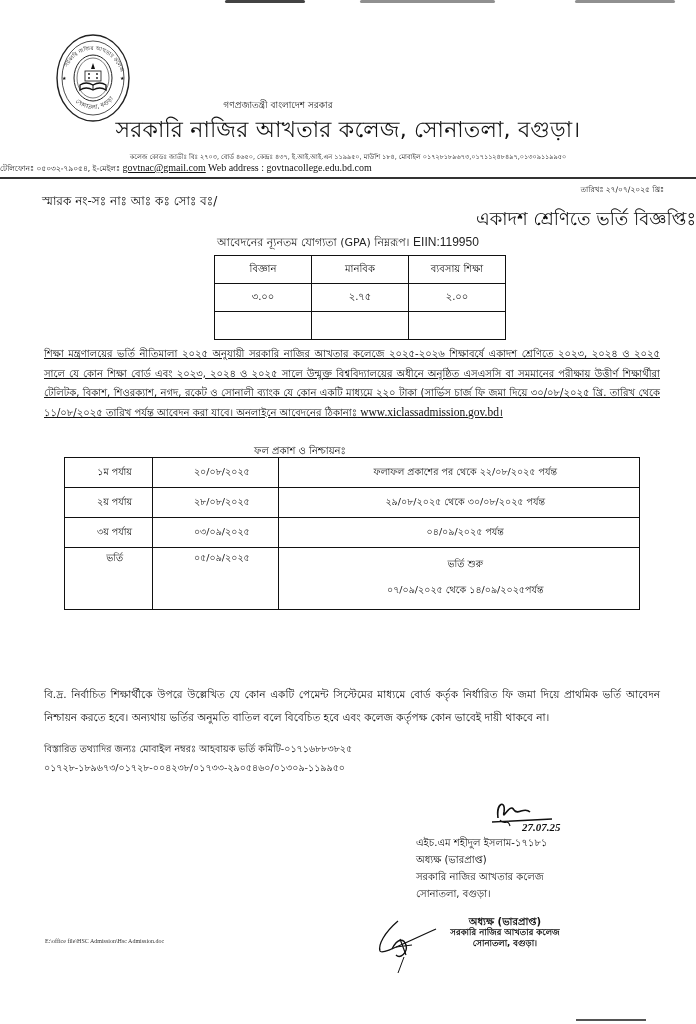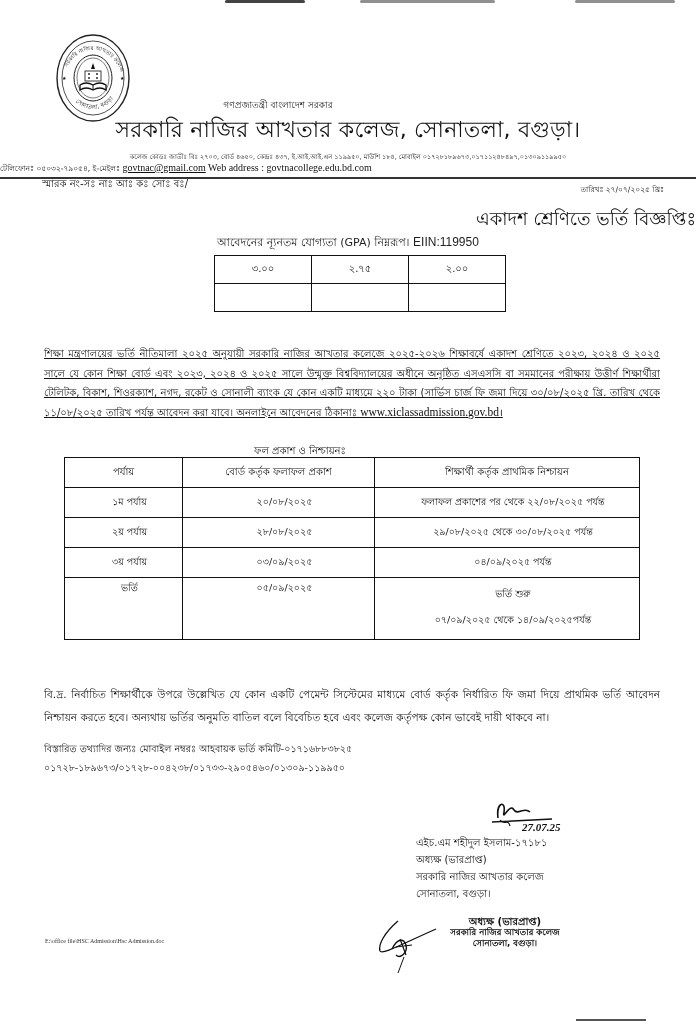--- a/index.html
+++ b/index.html
@@ -11,21 +11,21 @@
   .logo {
     position: absolute; left: 55px; top: 33px; width: 76px; height: 90px;
   }
   .gov { position: absolute; top: 98px; left: 0; width: 556px; text-align: center; font-size: 9px; }
   .college { position: absolute; top: 112px; left: 0; width: 696px; text-align: center; font-size: 22px; letter-spacing: 0.2px; }
   .codes { position: absolute; top: 152px; left: 0; width: 696px; text-align: center; font-size: 6.5px; }
   .contact { position: absolute; top: 162px; left: 0; width: 676px; text-align: left; font-size: 10px; font-family: "Liberation Serif", serif; }
   .contact .bn { font-family: "DejaVu Sans", sans-serif; font-size: 7.5px; }
   .contact u { text-decoration: underline; }
   .hr { position: absolute; left: 0; top: 177px; width: 696px; height: 2px; background: #333; }
-  .memo { position: absolute; left: 42px; top: 176px; font-size: 10px; text-align: center; }
+  .memo { position: absolute; left: 42px; top: 192px; font-size: 12px; text-align: center; }
   .date { position: absolute; right: 32px; top: 184px; font-size: 7.5px; }
   .title { position: absolute; top: 205px; left: 0; width: 696px; text-align: right; font-size: 18px; }
   .subtitle { position: absolute; top: 234px; left: 0; width: 696px; text-align: center; font-size: 11px; color: #222; }
   .subtitle .eiin { font-family: "Liberation Sans", sans-serif; font-size: 12px; margin-top: 16px; }
   table { border-collapse: collapse; position: absolute; }
   td, th { border: 1px solid #111; font-weight: normal; text-align: center; padding: 0; }
   .gpa { left: 214px; top: 255px; width: 292px; font-size: 10px; }
   .gpa td, .gpa th { height: 27px; width: 33%; }
   .para { position: absolute; left: 44px; top: 344px; width: 616px; font-size: 10px; line-height: 19.5px; text-align: justify; text-align-last: left; text-decoration: underline; }
   .para .url { font-family: "Liberation Serif", serif; font-size: 11.5px; text-decoration: underline; }
@@ -92,20 +92,25 @@
 <div class="date">তারিখঃ ২৭/০৭/২০২৫ খ্রিঃ</div>
 
 <div class="title">একাদশ শ্রেণিতে ভর্তি বিজ্ঞপ্তিঃ</div>
 <div class="subtitle">
   <span>আবেদনের ন্যূনতম যোগ্যতা (GPA) নিম্নরূপ।</span>
   <span class="eiin">EIIN:119950</span>
 </div>
 
 <table class="gpa">
   <tbody>
+      <tr>
+    <th>বিজ্ঞান</th>
+    <th>মানবিক</th>
+    <th>ব্যবসায় শিক্ষা</th>
+  </tr>
   <tr>
     <td>৩.০০</td>
     <td>২.৭৫</td>
     <td>২.০০</td>
   </tr>
   <tr>
     <td></td>
     <td></td>
     <td></td>
   </tr>
@@ -114,25 +119,20 @@
 
 <div class="para">
   <span>শিক্ষা মন্ত্রণালয়ের ভর্তি নীতিমালা ২০২৫ অনুযায়ী সরকারি নাজির আখতার কলেজে ২০২৫-২০২৬ শিক্ষাবর্ষে একাদশ শ্রেণিতে ২০২৩, ২০২৪ ও ২০২৫ সালে যে কোন শিক্ষা বোর্ড এবং ২০২৩, ২০২৪ ও ২০২৫ সালে উন্মুক্ত বিশ্ববিদ্যালয়ের অধীনে অনুষ্ঠিত এসএসসি বা সমমানের পরীক্ষায় উত্তীর্ণ শিক্ষার্থীরা টেলিটক, বিকাশ, শিওরক্যাশ, নগদ, রকেট ও সোনালী ব্যাংক যে কোন একটি মাধ্যমে ২২০ টাকা (সার্ভিস চার্জ ফি জমা দিয়ে ৩০/০৮/২০২৫ খ্রি. তারিখ থেকে ১১/০৮/২০২৫ তারিখ পর্যন্ত আবেদন করা যাবে। অনলাইনে আবেদনের ঠিকানাঃ</span>
   <span class="url">www.xiclassadmission.gov.bd</span><span>।</span>
 </div>
 
 <div class="subhead">ফল প্রকাশ ও নিশ্চায়নঃ</div>
 
 <table class="sched">
   <tbody>
-      <tr>
-    <th class="c1">পর্যায়</th>
-    <th class="c2">বোর্ড কর্তৃক ফলাফল প্রকাশ</th>
-    <th class="c3">শিক্ষার্থী কর্তৃক প্রাথমিক নিশ্চায়ন</th>
-  </tr>
   <tr>
     <td>১ম পর্যায়</td>
     <td>২০/০৮/২০২৫</td>
     <td>ফলাফল প্রকাশের পর থেকে ২২/০৮/২০২৫ পর্যন্ত</td>
   </tr>
   <tr>
     <td>২য় পর্যায়</td>
     <td>২৮/০৮/২০২৫</td>
     <td>২৯/০৮/২০২৫ থেকে ৩০/০৮/২০২৫ পর্যন্ত</td>
   </tr>

